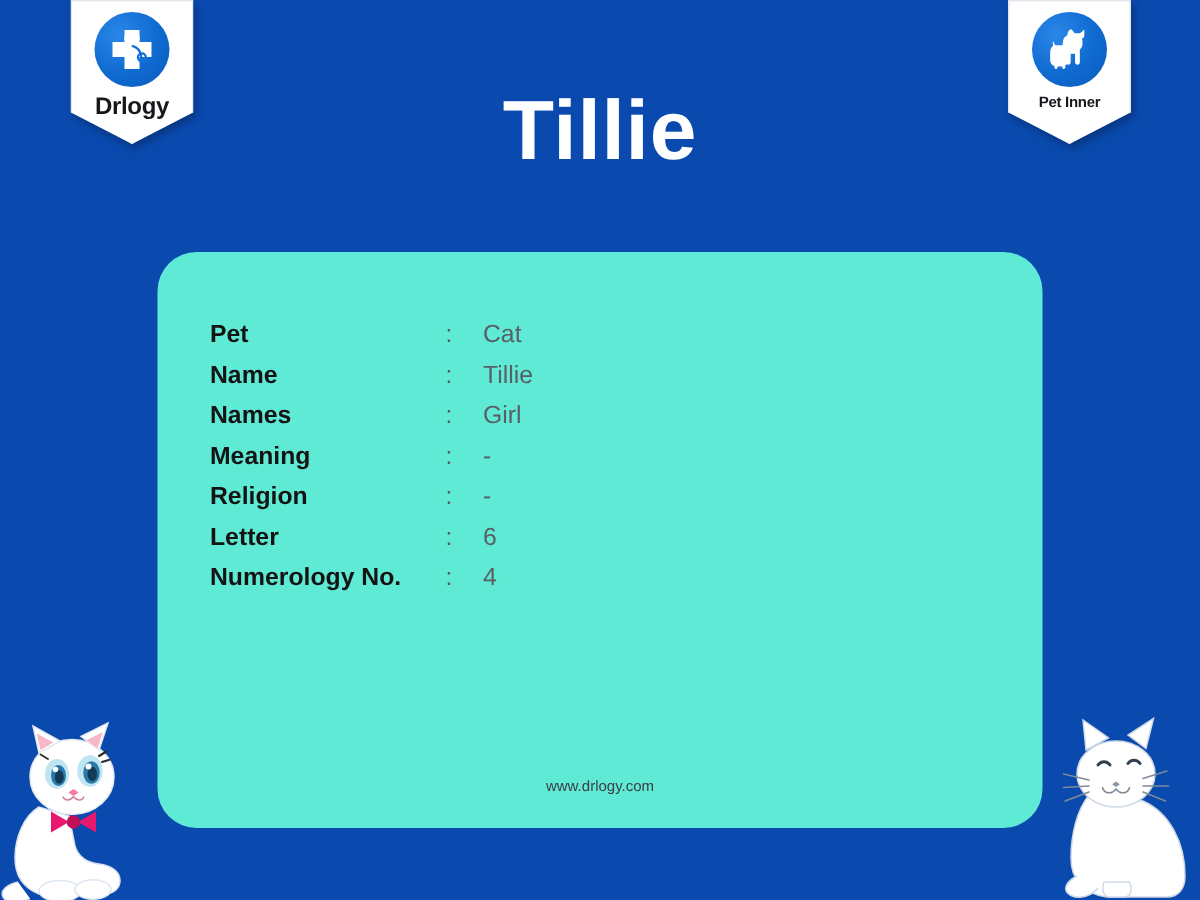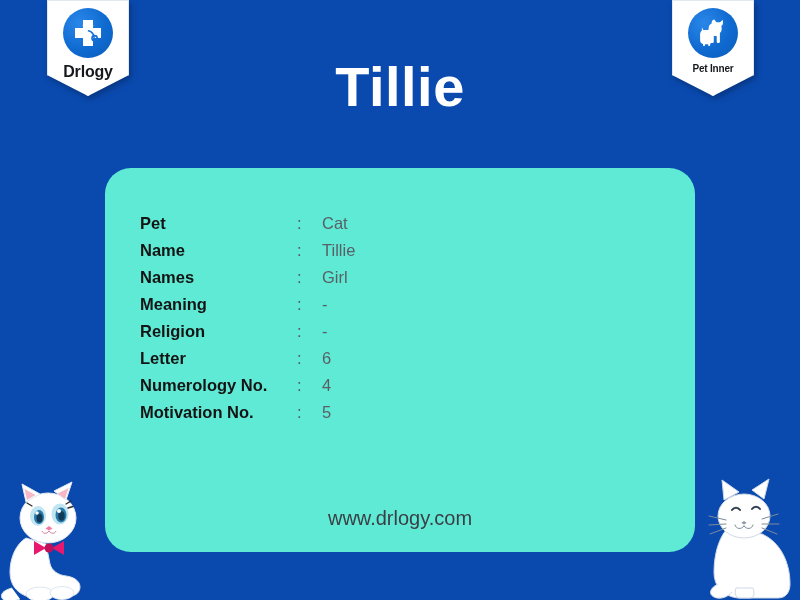--- a/index.html
+++ b/index.html
@@ -118,21 +118,21 @@
     color: #5a5f66;
     white-space: nowrap;
   }
 
   .card-footer {
     position: absolute;
     left: 0;
     bottom: 22px;
     width: 590px;
     text-align: center;
-    font-size: 20px;
+    font-size: 10px;
     color: #3b3f45;
   }
 
   
   .deco { position: absolute; }
   .cat-left   { left: -4px;  bottom: -4px;  width: 96px;  height: 148px; }
   .cat-right  { left: 706px; bottom: 0px;   width: 92px;  height: 128px; }
 </style>
 </head>
 <body>
@@ -210,25 +210,20 @@
       <tr>
         <td class="cell-label">Letter</td>
         <td class="cell-sep">:</td>
         <td class="cell-value">6</td>
       </tr>
       <tr>
         <td class="cell-label">Numerology No.</td>
         <td class="cell-sep">:</td>
         <td class="cell-value">4</td>
       </tr>
-      <tr>
-        <td class="cell-label">Motivation No.</td>
-        <td class="cell-sep">:</td>
-        <td class="cell-value">5</td>
-      </tr>
     </tbody>
   </table>
 
   <div class="card-footer">www.drlogy.com</div>
 </div>
 
 <div class="deco cat-left">
   <svg width="96" height="148" viewBox="0 0 96 148" aria-hidden="true">
 
     <path d="M30 82 c-10 6 -16 20 -16 34 c0 12 6 20 16 24 l44 0 c6 0 10 -4 10 -9

